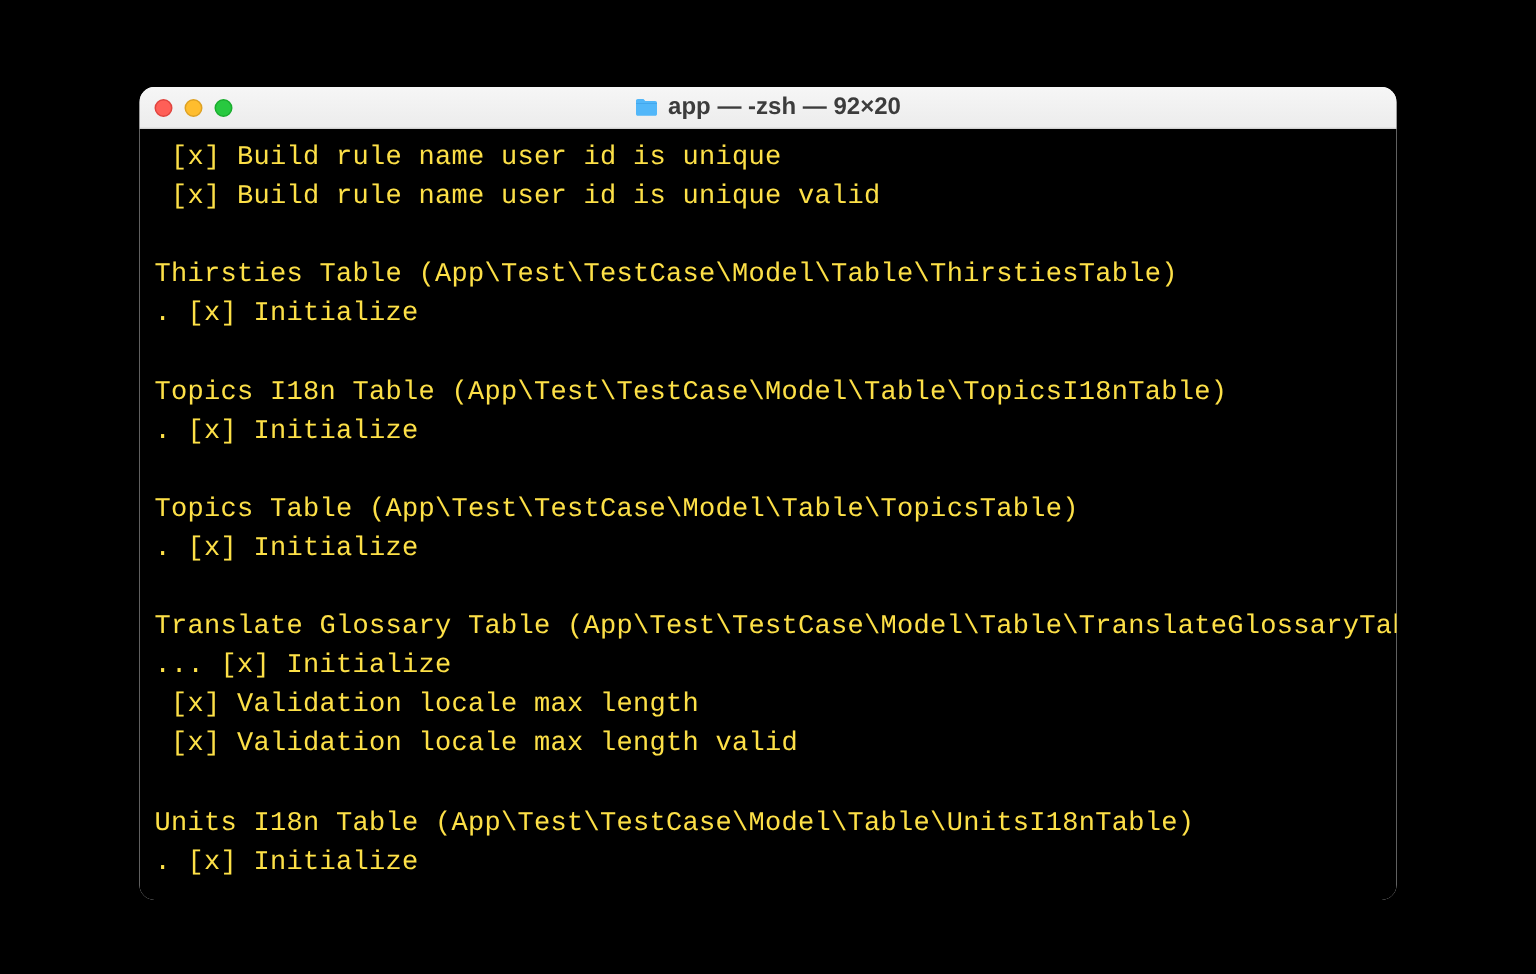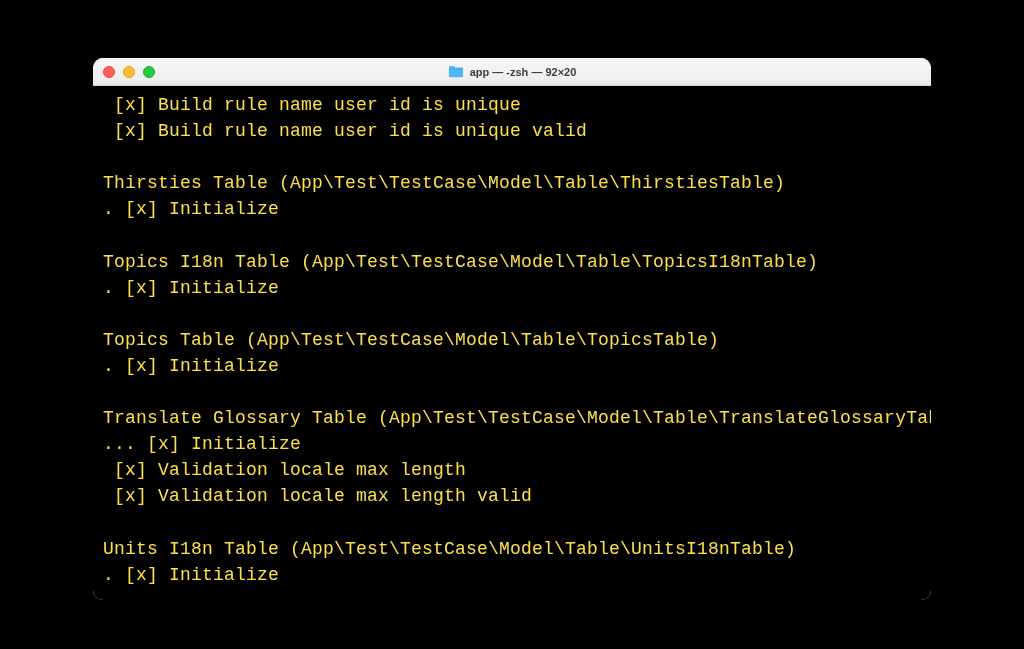--- a/index.html
+++ b/index.html
@@ -55,21 +55,21 @@
       gap: 6px;
       pointer-events: none;
     }
     .folder-icon {
       width: 16px;
       height: 13px;
       display: inline-block;
     }
     .title-text {
       font-family: -apple-system, BlinkMacSystemFont, "Segoe UI", sans-serif;
-      font-size: 11px;
+      font-size: 16px;
       font-weight: 600;
       color: #3c3c3c;
     }
     .term {
       background: #000;
       color: #fde047;
       padding: 6px 10px 12px 10px;
       font-size: 18px;
       line-height: 1.45;
       white-space: pre;

